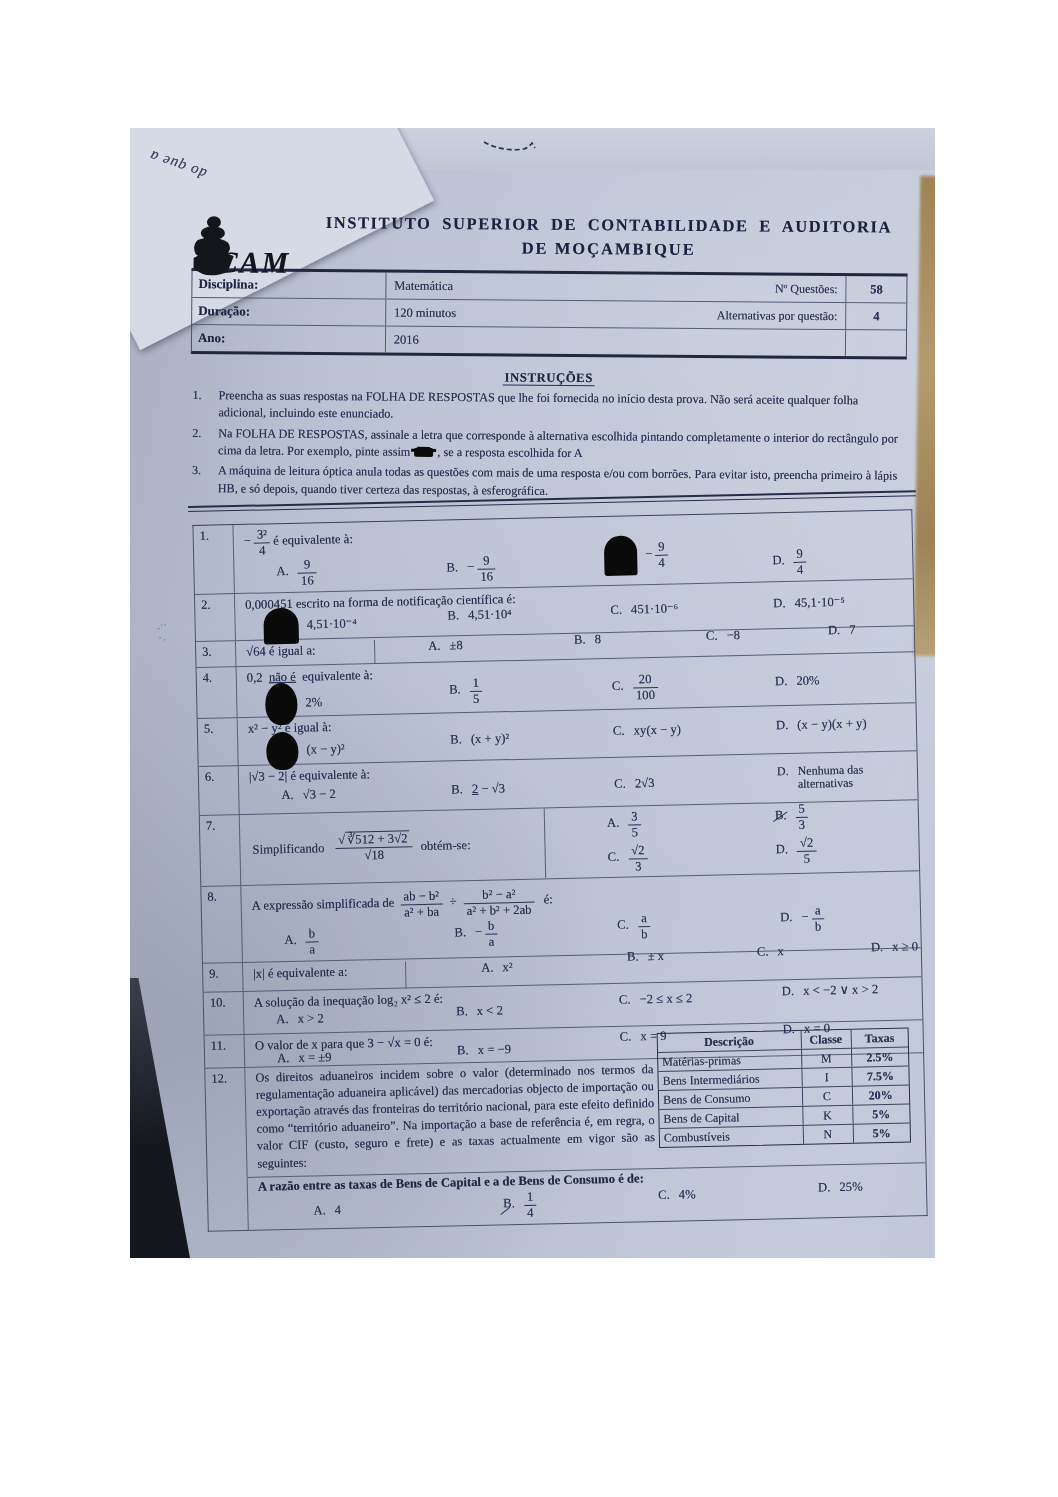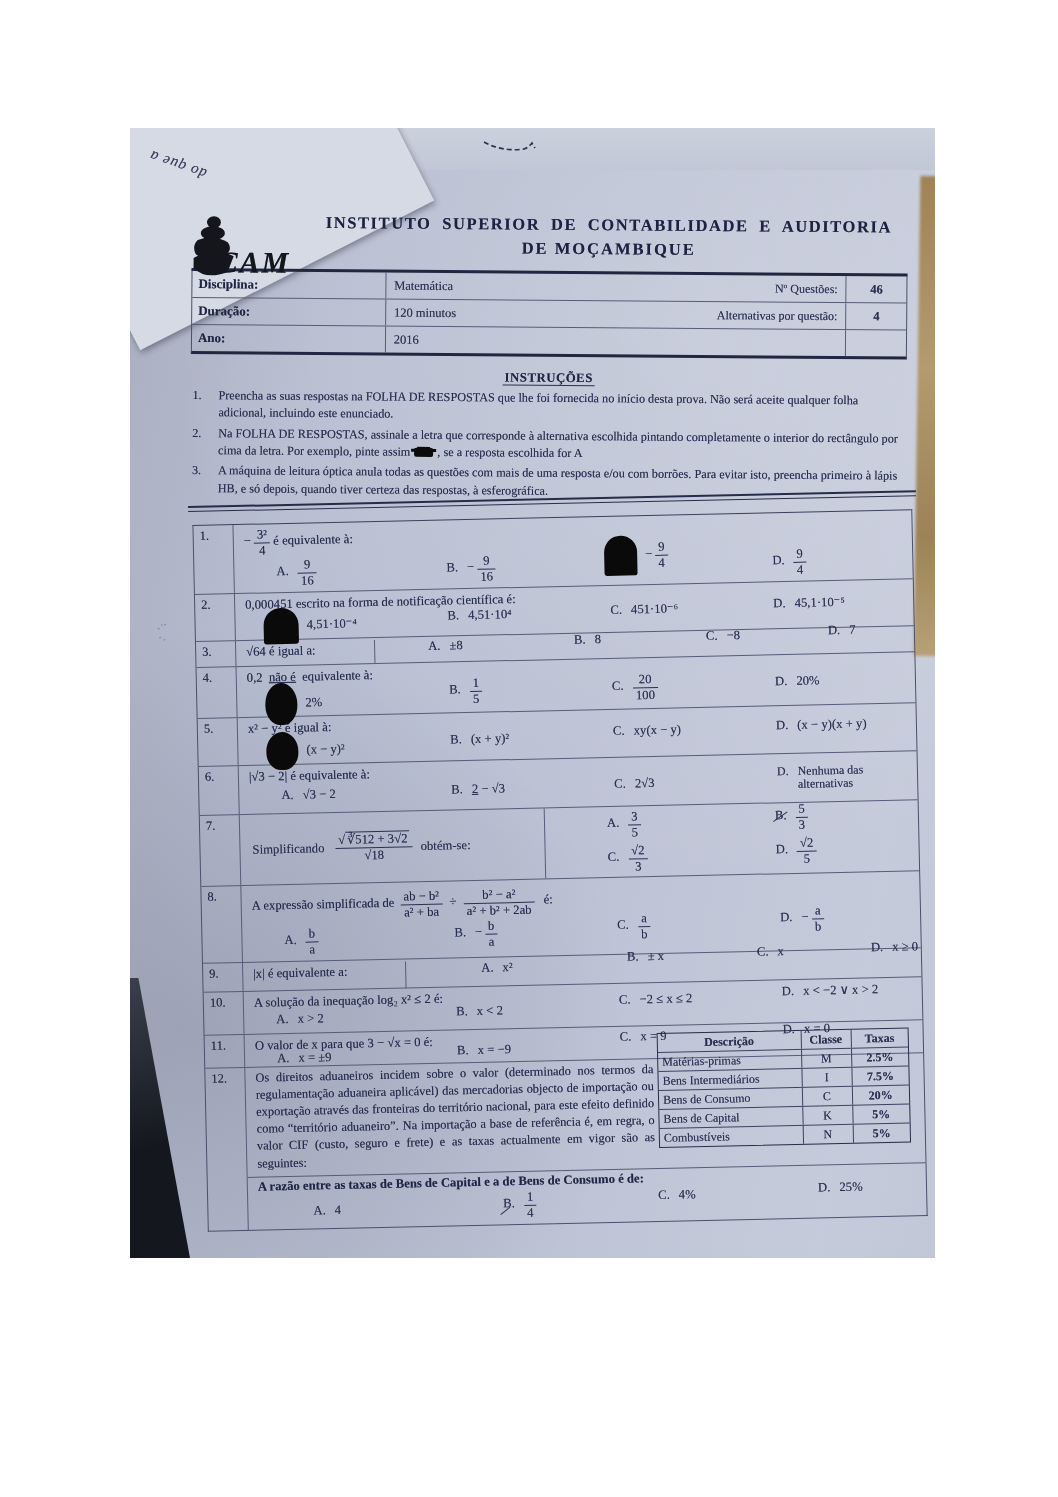--- a/index.html
+++ b/index.html
@@ -133,21 +133,21 @@
     <div class="masthead">
       <div class="l1">INSTITUTO SUPERIOR DE CONTABILIDADE E AUDITORIA</div>
       <div class="l2">DE MOÇAMBIQUE</div>
     </div>
 
     <div class="info-table">
       <div class="info-row">
         <div class="info-label">Disciplina:</div>
         <div class="info-value">Matemática</div>
         <div class="info-rlabel">Nº Questões:</div>
-        <div class="info-rvalue">46</div>
+        <div class="info-rvalue">58</div>
       </div>
       <div class="info-row">
         <div class="info-label">Duração:</div>
         <div class="info-value">120 minutos</div>
         <div class="info-rlabel">Alternativas por questão:</div>
         <div class="info-rvalue">4</div>
       </div>
       <div class="info-row">
         <div class="info-label">Ano:</div>
         <div class="info-value">2016</div>

